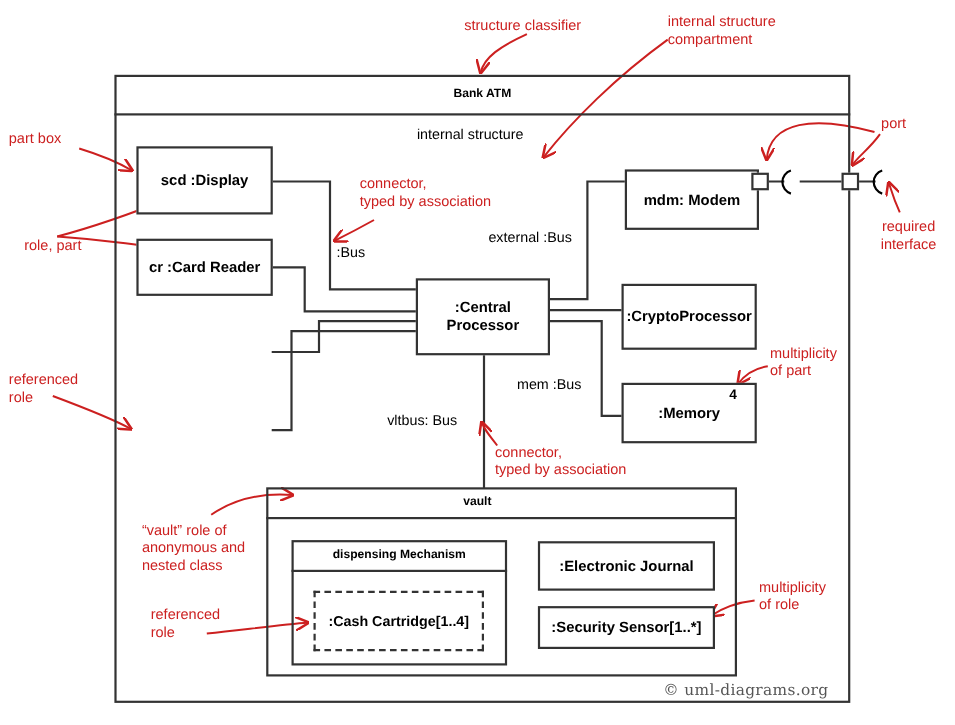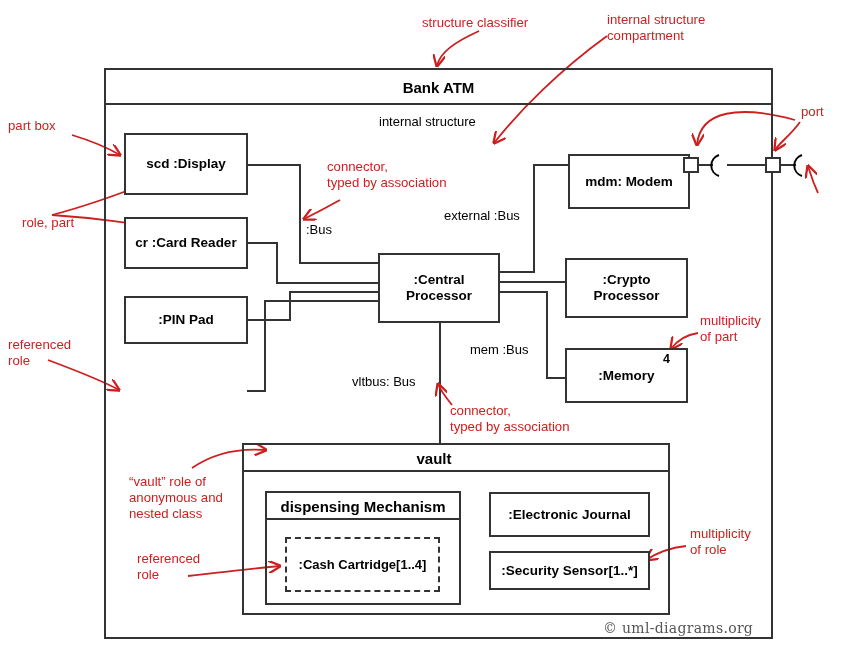--- a/index.html
+++ b/index.html
@@ -15,21 +15,21 @@
   .box{position:absolute;box-sizing:border-box;border:2px solid #333;background:#fff;}
   .box.dashed{border-style:dashed;}
   .box .lbl{
     position:absolute;left:0;right:0;top:50%;transform:translateY(-50%);
     text-align:center;font-weight:bold;font-size:13.5px;line-height:16px;
     color:#000;
   }
   .frame{position:absolute;box-sizing:border-box;border:2px solid #333;background:transparent;}
   .frame-title{
     position:absolute;left:0;right:0;text-align:center;font-weight:bold;
-    font-size:15px;color:#000;
+    font-size:11px;color:#000;
   }
   .divider{position:absolute;height:0;border-top:2px solid #333;}
   .plain{position:absolute;font-size:13px;color:#000;white-space:nowrap;}
   .mult{position:absolute;font-size:12.5px;font-weight:bold;color:#000;}
   .note{
     position:absolute;font-size:13.2px;line-height:16px;color:#cc2020;
     white-space:pre-line;
   }
   .note.c{text-align:center;}
   .copyright{
@@ -119,41 +119,38 @@
   <div class="plain" style="left:379px;top:114px;">internal structure</div>
 
   <div class="box" style="left:124px;top:133px;width:124px;height:62px;">
     <div class="lbl">scd :Display</div>
   </div>
 
   <div class="box" style="left:124px;top:217px;width:124px;height:52px;">
     <div class="lbl">cr :Card Reader</div>
   </div>
 
-  <div class="box" style="left:124px;top:296px;width:124px;height:48px;">
-    <div class="lbl">:PIN Pad</div>
-  </div>
 
 
   <div class="box" style="left:378px;top:253px;width:122px;height:70px;">
     <div class="lbl" style="top:0;transform:none;height:100%;display:flex;flex-direction:column;
                 align-items:center;justify-content:center;">
       <span>:Central</span>
       <span>Processor</span>
     </div>
   </div>
 
   <div class="box" style="left:568px;top:138px;width:122px;height:55px;margin-top:16px;">
     <div class="lbl">mdm: Modem</div>
   </div>
   <div class="port" style="left:683px;top:157px;width:16px;height:16px;"></div>
   <div class="port" style="left:765px;top:157px;width:16px;height:16px;"></div>
 
   <div class="box" style="left:565px;top:258px;width:123px;height:60px;">
-    <div class="lbl" style="top:0;transform:none;height:100%;display:flex;flex-direction:column;
+    <div class="lbl" style="top:0;transform:none;height:100%;display:flex;flex-direction:row;
                 align-items:center;justify-content:center;">
       <span>:Crypto</span>
       <span>Processor</span>
     </div>
   </div>
 
   <div class="box" style="left:565px;top:348px;width:123px;height:55px;">
     <div class="lbl">:Memory</div>
   </div>
   <div class="mult" style="left:663px;top:352px;">4</div>
@@ -185,20 +182,22 @@
 
   <div class="copyright" style="left:603px;top:620px;">© uml-diagrams.org</div>
 
   <div class="note" style="left:422px;top:15px;">structure classifier</div>
 
   <div class="note" style="left:607px;top:12px;">internal structure
 compartment</div>
 
   <div class="note" style="left:801px;top:104px;">port</div>
 
+  <div class="note c" style="left:786px;top:198px;width:80px;">required
+interface</div>
 
   <div class="note" style="left:8px;top:118px;">part box</div>
 
   <div class="note" style="left:22px;top:215px;">role, part</div>
 
   <div class="note" style="left:8px;top:337px;">referenced
 role</div>
 
   <div class="note" style="left:327px;top:159px;">connector,
 typed by association</div>

